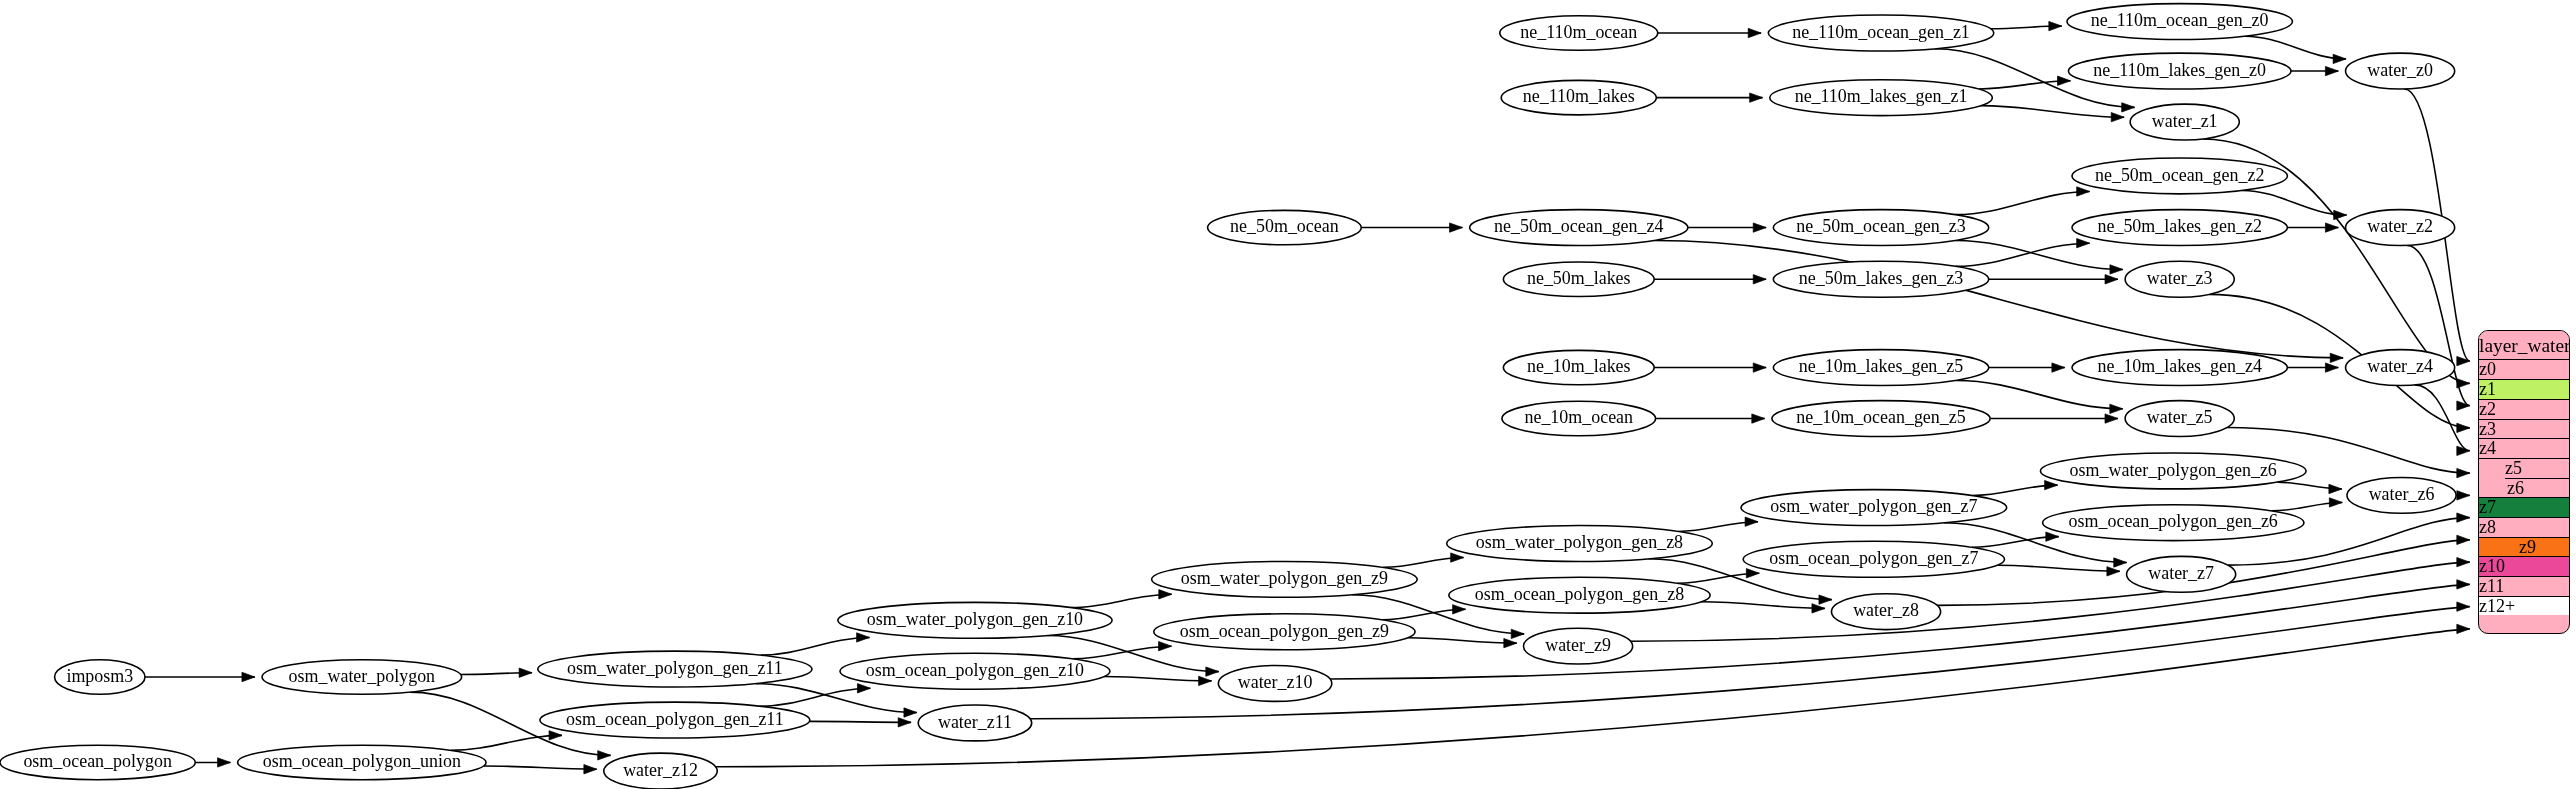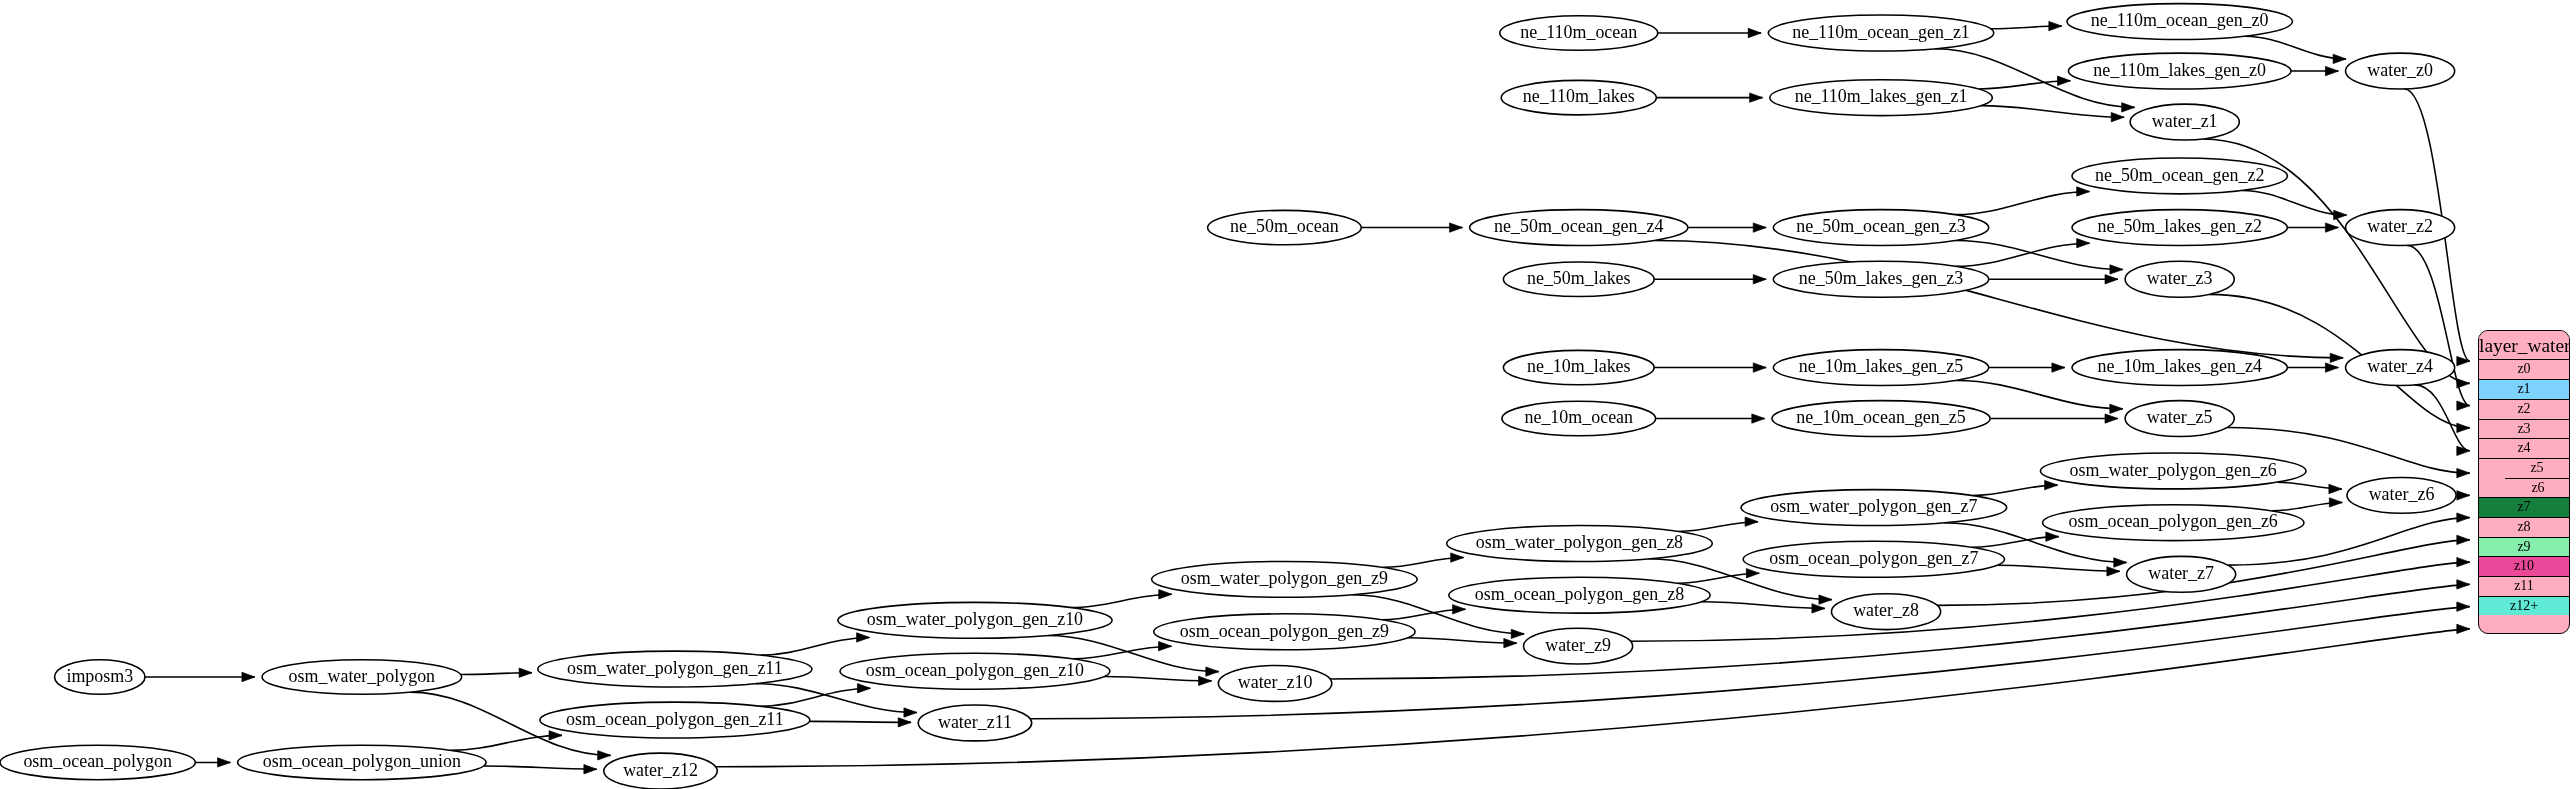--- a/index.html
+++ b/index.html
@@ -10,21 +10,21 @@
   .node-label{font-family:"Liberation Serif","DejaVu Serif",serif;
               font-size:25px;fill:#000000;text-anchor:middle;dominant-baseline:middle;}
   .edge-path{fill:none;stroke:#000000;stroke-width:2.2;}
   .arrow-head{fill:#000000;stroke:#000000;stroke-width:1;}
   .table-node{position:absolute;box-sizing:border-box;
               background:#ffaebf;border:1.6px solid #000000;border-radius:10px;
               overflow:hidden;}
   .table-header{font-size:19.4px;text-align:center;color:#000;padding:3.6px 0 2.9px 0;
                 border-bottom:1.7px solid #000;background:#ffaebf;
                 font-family:"Liberation Serif","DejaVu Serif",serif;}
-  .table-row{font-size:14px;text-align:center;color:#000;
+  .table-row{font-size:18px;text-align:left;color:#000;
              border-bottom:1.6px solid #000;background:#ffaebf;
              font-family:"Liberation Serif","DejaVu Serif",serif;
              height:18.7px;line-height:18.7px;}
   .table-row.last{border-bottom:none;}
 </style>
 </head>
 <body>
 
 <div id="canvas">
   <svg id="graph" viewBox="0 0 3588 1099" preserveAspectRatio="none">
@@ -479,28 +479,28 @@
           <ellipse cx="3043" cy="170" rx="76" ry="25" class="node-ellipse"></ellipse>
           <text x="3043" y="171" class="node-label">water_z1</text>
         </g>
       </g>
   </svg>
 
   <div class="table-node" id="layer-table" style="left: 2478px; top: 330px; width: 92px; height: 304px; background: rgb(255, 174, 191);">
     <div class="table-header" id="layer-table-header" style="background: rgb(255, 174, 191);">layer_water</div>
     <div id="layer-table-rows">
         <div class="table-row" style="background: rgb(255, 174, 191);">z0</div>
-        <div class="table-row" style="background: #7dd3fc;">z1</div>
+        <div class="table-row" style="background: #bef264;">z1</div>
         <div class="table-row" style="background: rgb(255, 174, 191);">z2</div>
         <div class="table-row" style="background: rgb(255, 174, 191);">z3</div>
         <div class="table-row" style="background: rgb(255, 174, 191);">z4</div>
         <div class="table-row" style="background: rgb(255, 174, 191); margin-left: 26px;">z5</div>
         <div class="table-row" style="background: rgb(255, 174, 191); padding-left: 28px;">z6</div>
         <div class="table-row" style="background: #15803d;">z7</div>
         <div class="table-row" style="background: rgb(255, 174, 191);">z8</div>
-        <div class="table-row" style="background: #86efac;">z9</div>
+        <div class="table-row" style="background: #f97316; padding-left: 40px;">z9</div>
         <div class="table-row" style="background: #ec4899;">z10</div>
         <div class="table-row" style="background: rgb(255, 174, 191);">z11</div>
-        <div class="table-row last" style="background: #5eead4;">z12+</div>
+        <div class="table-row last" style="background: #ffffff;">z12+</div>
       </div>
   </div>
 </div>
 
 
 </body></html>

